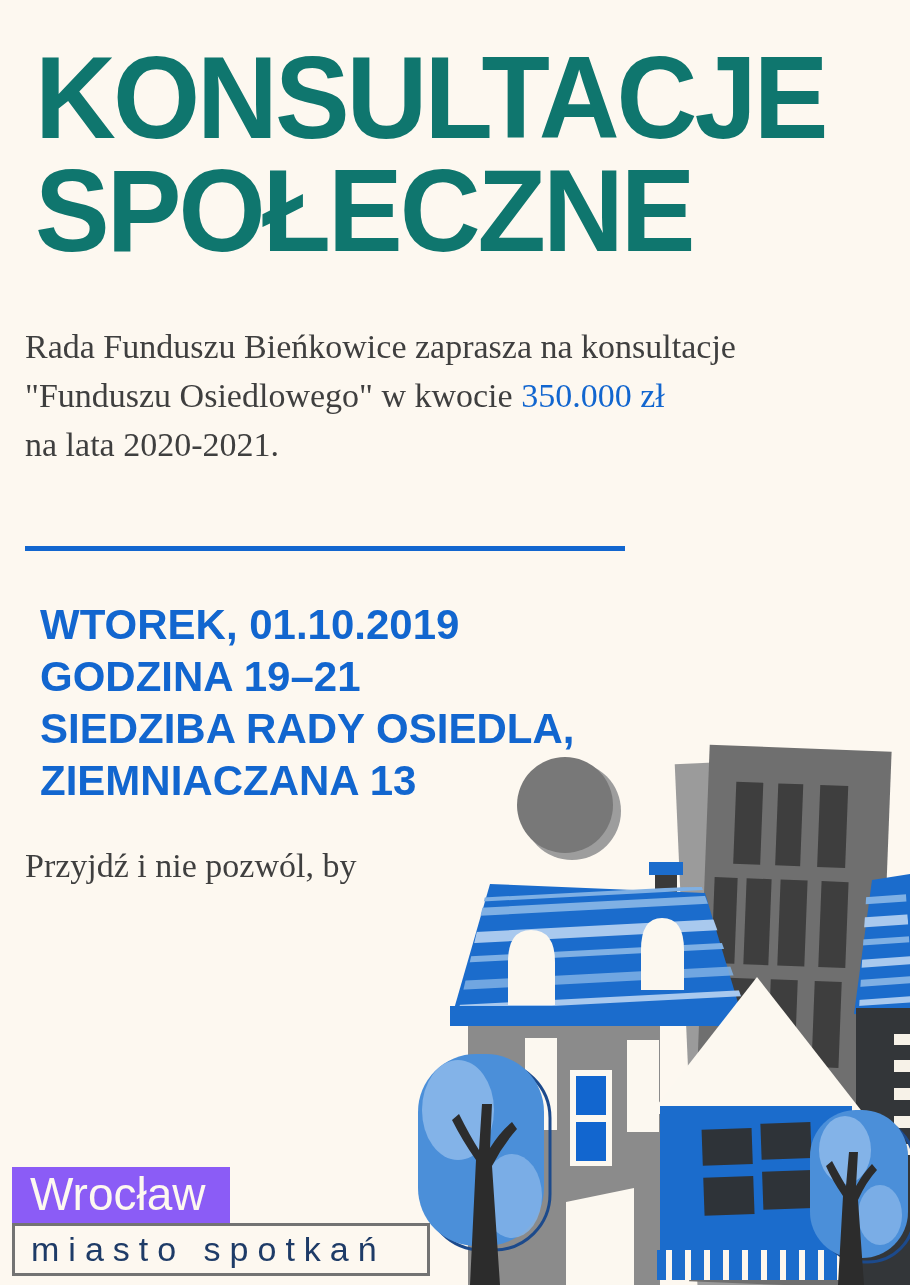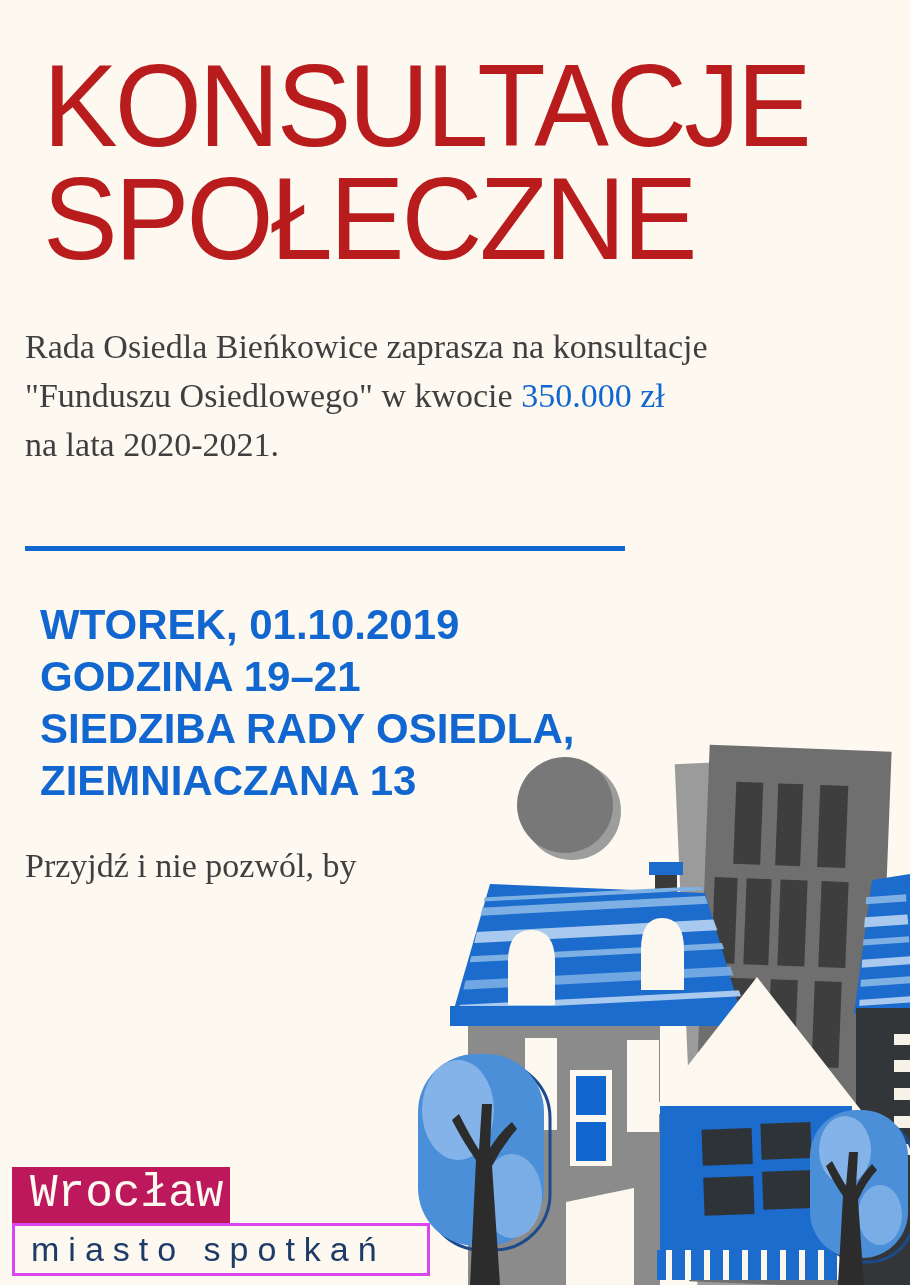--- a/index.html
+++ b/index.html
@@ -1,63 +1,63 @@
 <!DOCTYPE html>
 <html><head>
 <meta charset="utf-8">
 <style>
   html,body{margin:0;padding:0;}
   body{width:910px;height:1285px;overflow:hidden;}
   .poster{position:relative;width:910px;height:1285px;background:#fdf8f0;overflow:hidden;
           font-family:"Liberation Sans",sans-serif;}
   
-  .title{position:absolute;left:26px;top:30px;z-index:2;margin:17px;color:#b91c1c;
-         font-family:"Liberation Sans","DejaVu Sans",sans-serif;font-weight:400;
+  .title{position:absolute;left:26px;top:30px;z-index:2;margin:9px;color:#0f766e;
+         font-family:"Liberation Sans","DejaVu Sans",sans-serif;font-weight:700;
          font-size:112px;line-height:113px;letter-spacing:-3px;}
   .title .tline{display:block;transform:scaleY(1.04);transform-origin:left top;}
   
   .intro,.outro{position:absolute;left:25px;z-index:2;margin:0;color:#3f3f3f;
         font-family:"Liberation Serif","DejaVu Serif",serif;
         font-size:34px;line-height:49px;}
   .intro{top:322px;}
   .outro{top:842px;line-height:48px;}
   .pline{display:block;}
   .amt{color:#1266cf;font-weight:400;}
   .amt-cur{color:#1266cf;font-weight:400;text-align:right;}
   
   .divider{position:absolute;left:25px;top:546px;width:600px;height:5px;background:#1266cf;z-index:2;}
   
   .details{position:absolute;left:40px;top:598px;z-index:2;color:#1266cf;
            font-family:"Liberation Sans","DejaVu Sans",sans-serif;font-weight:900;
            font-size:42px;line-height:52px;letter-spacing:0px;}
   .details .dline{display:block;transform:scaleY(1.02);transform-origin:left top;}
   
   .logo{position:absolute;left:0;top:0;z-index:3;}
-  .logo-city{position:absolute;left:12px;top:1167px;width:218px;height:56px;background:#be185d;
-             color:#fdf8f0;font-family:Liberation Mono, monospace;
+  .logo-city{position:absolute;left:12px;top:1167px;width:218px;height:56px;background:#8b5cf6;
+             color:#fdf8f0;font-family:Liberation Sans, sans-serif;
              font-size:46px;line-height:54px;padding-left:18px;box-sizing:border-box;}
   .logo-tagline{position:absolute;left:12px;top:1223px;width:418px;height:53px;
-             border:3px solid #d946ef;box-sizing:border-box;background:transparent;
+             border:3px solid #737373;box-sizing:border-box;background:transparent;
              color:#1e3b67;font-family:"Liberation Sans",sans-serif;font-size:34px;
              line-height:46px;letter-spacing:9px;padding-left:16px;white-space:nowrap;}
   
   .illustration{position:absolute;left:0;top:0;z-index:1;}
 </style>
 </head>
 <body>
 
 <div class="poster">
 
   <h1 class="title">
     <span class="tline">KONSULTACJE</span>
     <span class="tline">SPOŁECZNE</span>
   </h1>
 
   <p class="intro">
-    <span class="pline">Rada Osiedla Bieńkowice zaprasza na konsultacje</span>
+    <span class="pline">Rada Funduszu Bieńkowice zaprasza na konsultacje</span>
     <span class="pline"><span>"Funduszu Osiedlowego" w kwocie </span><span class="amt">350.000</span><span class="amt-cur"> zł</span></span>
     <span class="pline">na lata 2020-2021.</span>
   </p>
 
   <div class="divider"></div>
 
   <div class="details">
     <span class="dline">WTOREK, 01.10.2019</span>
     <span class="dline">GODZINA 19–21</span>
     <span class="dline">SIEDZIBA RADY OSIEDLA,</span>

